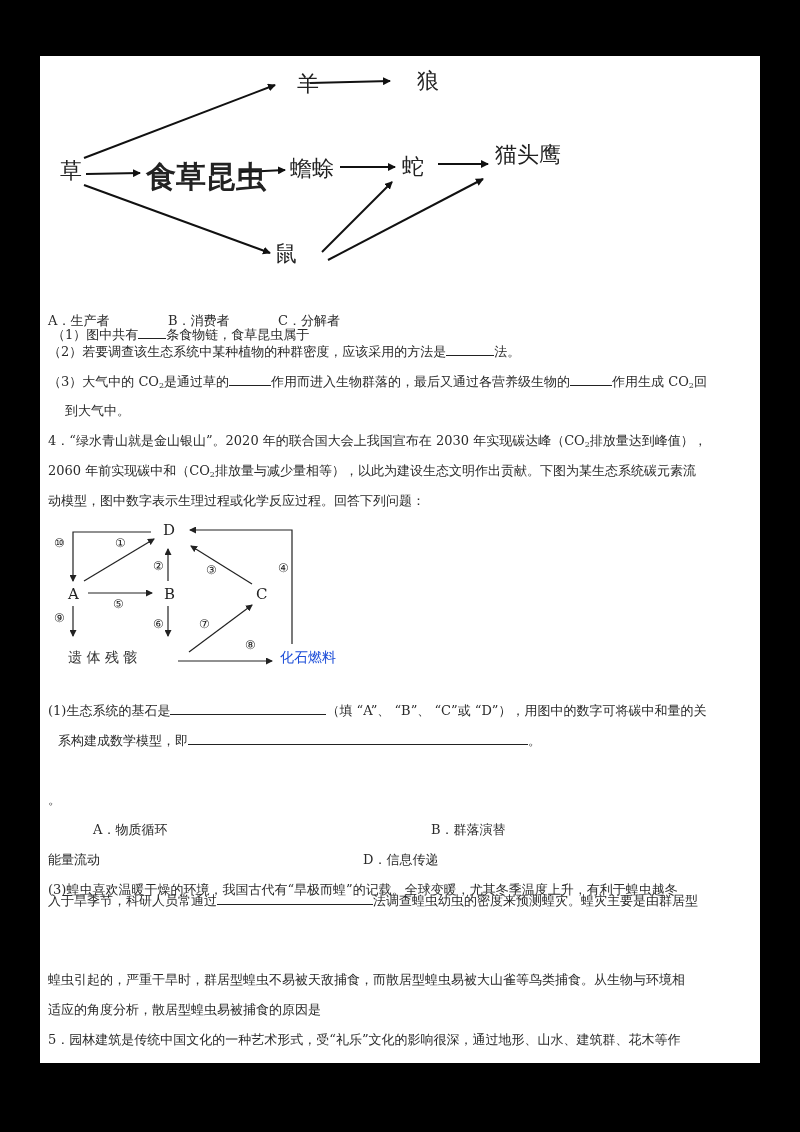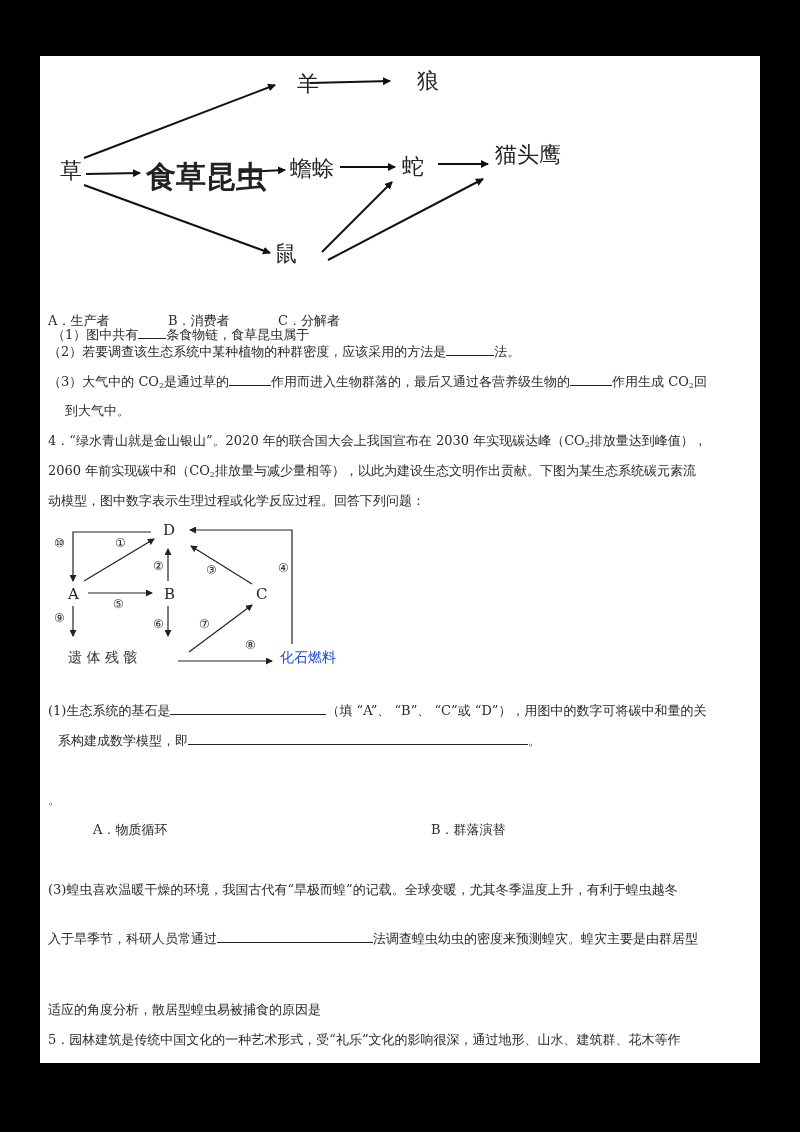--- a/index.html
+++ b/index.html
@@ -135,21 +135,26 @@
   <div class="line" style="left:8px;top:676px;margin-left:10px;">
     <span>系构建成数学模型，即</span><span class="blank" style="width:340px;"></span><span>。</span>
   </div>
   <div class="line" style="left:8px;top:736px;">。</div>
 
   <div class="line" style="left:8px;top:766px;width:712px;margin-left:45px;">
     <span>A．物质循环</span>
     <span style="position:absolute;left:338px;">B．群落演替</span>
     <span style="position:absolute;left:678px;">C．</span>
   </div>
+  <div class="line" style="left:8px;top:796px;width:712px;">
+    <span>能量流动</span>
+    <span style="position:absolute;left:315px;">D．信息传递</span>
+  </div>
 
   <div class="line" style="left:8px;top:826px;">(3)蝗虫喜欢温暖干燥的环境，我国古代有“旱极而蝗”的记载。全球变暖，尤其冬季温度上升，有利于蝗虫越冬</div>
-  <div class="line" style="left:8px;top:874px;">
+  <div class="line" style="left:8px;top:836px;">
     <span>入于旱季节，科研人员常通过</span><span class="blank" style="width:156px;"></span><span>法调查蝗虫幼虫的密度来预测蝗灾。蝗灾主要是由群居型</span>
   </div>
+  <div class="line" style="left:8px;top:916px;">蝗虫引起的，严重干旱时，群居型蝗虫不易被天敌捕食，而散居型蝗虫易被大山雀等鸟类捕食。从生物与环境相</div>
   <div class="line" style="left:8px;top:946px;">适应的角度分析，散居型蝗虫易被捕食的原因是</div>
 
   <div class="line" style="left:8px;top:976px;text-align:right;">5．园林建筑是传统中国文化的一种艺术形式，受“礼乐”文化的影响很深，通过地形、山水、建筑群、花木等作</div>
 </div>
 
 </body></html>

